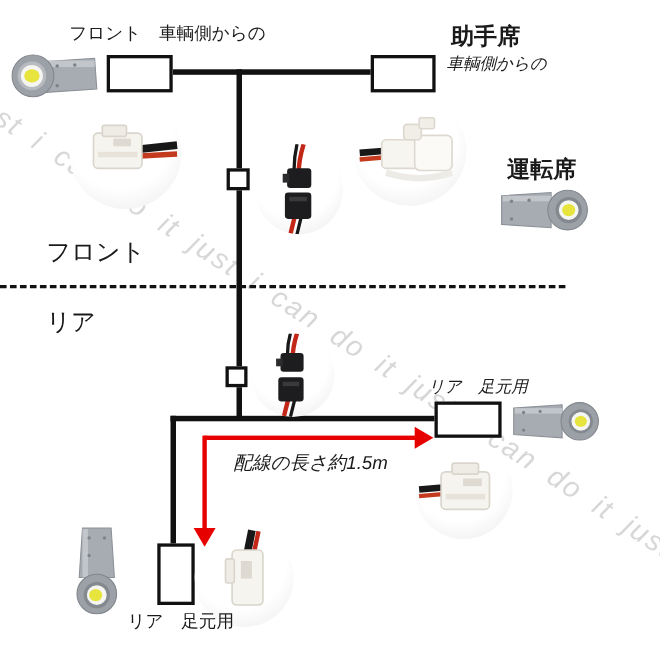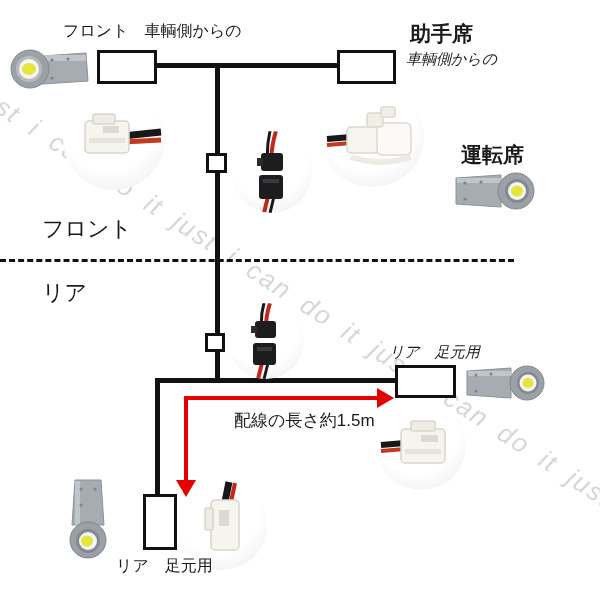--- a/index.html
+++ b/index.html
@@ -193,17 +193,17 @@
   <div class="red-seg" style="left:184px;top:396px;width:4px;height:85px;"></div>
   <div class="arrowhead-down" style="left:176px;top:480px;"></div>
 
   <div class="lbl lbl-md" style="left:63px;top:22px;">フロント　車輌側からの</div>
   <div class="lbl lbl-bold" style="left:410px;top:22px;text-align:right;">助手席</div>
   <div class="lbl lbl-sm" style="left:406px;top:50px;">車輌側からの</div>
   <div class="lbl lbl-bold" style="left:461px;top:143px;">運転席</div>
   <div class="lbl lbl-section" style="left:42px;top:216px;">フロント</div>
   <div class="lbl lbl-section" style="left:42px;top:280px;">リア</div>
   <div class="lbl lbl-sm" style="left:389px;top:343px;">リア　足元用</div>
-  <div class="lbl" style="left:234px;top:411px;font-size:17px;">配線の長さ約1.5m</div>
+  <div class="lbl" style="left:212px;top:411px;font-size:17px;font-style:italic;">配線の長さ約1.5m</div>
   <div class="lbl lbl-md" style="left:116px;top:557px;">リア　足元用</div>
 
 
 </div>
 
 </body></html>

